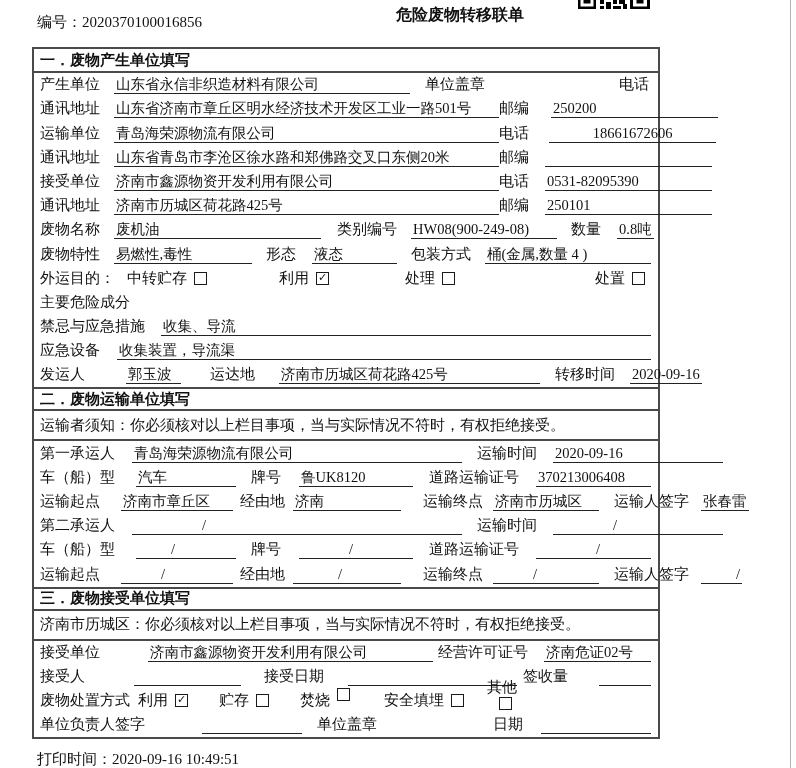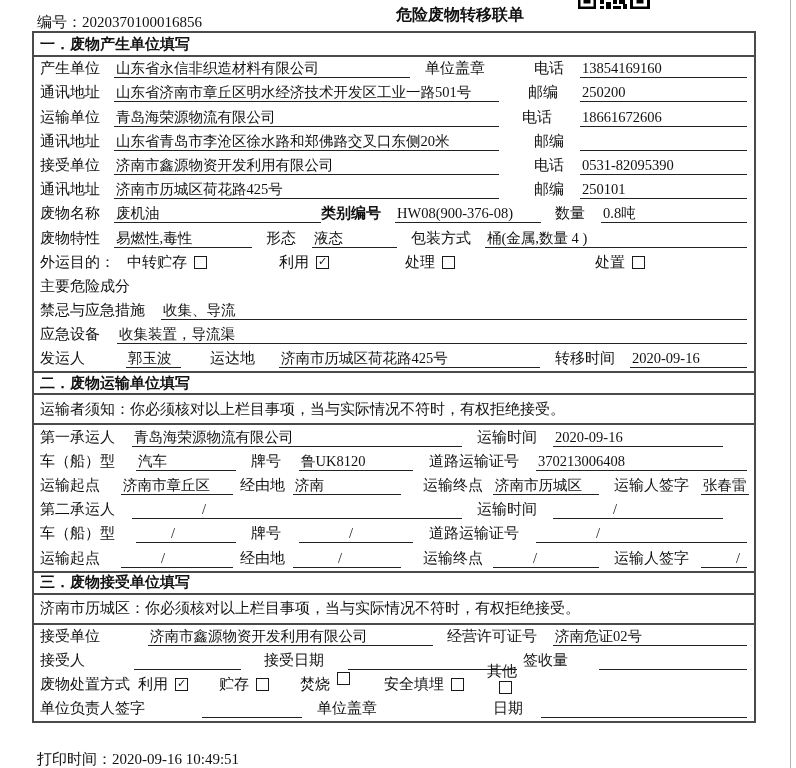--- a/index.html
+++ b/index.html
@@ -7,21 +7,21 @@
   body { position:relative; overflow:hidden; color:#111;
          font-family:"Liberation Serif","DejaVu Serif",serif; }
 
   .hdr-serial { position:absolute; left:37px; top:13px; font-size:15px; white-space:pre; }
   .hdr-title  { position:absolute; left:110px; top:5px; width:700px; text-align:center;
                 font-size:16px; font-weight:bold;
                 font-family:"Liberation Sans","DejaVu Sans",sans-serif; }
   .qr { position:absolute; left:578px; top:0; }
   .page-edge { position:absolute; left:790px; top:0; width:1px; height:768px; background:#b3b3b3; }
 
-  .form { position:absolute; left:32px; top:31px; width:724px; border:2px solid #4a4a4a; background:#fff; }
+  .form { position:absolute; left:32px; top:47px; width:628px; border:2px solid #4a4a4a; background:#fff; }
 
   .sec-header { height:24px; display:flex; align-items:center; padding-left:6px;
                 font-weight:bold; font-size:15px; border-bottom:2px solid #4a4a4a;
                 font-family:"Liberation Sans","DejaVu Sans",sans-serif; }
   .sec-header.btop { border-top:2px solid #4a4a4a; }
   .note-row { height:30px; display:flex; align-items:center; padding-left:6px;
               font-size:15px; border-bottom:2px solid #4a4a4a; }
 
   .row { height:24.2px; display:flex; align-items:flex-end; padding:0 7px 3px 6px; font-size:15px; }
   .f-label, .f-text { white-space:pre; overflow:visible; flex:0 0 auto; }
@@ -62,33 +62,32 @@
     <rect x="58.5" y="0" width="7" height="3.5" fill="#000"></rect>
   </svg>
 
   <div class="form">
       <div class="sec-header">一．废物产生单位填写</div>
       <div class="row">
         <span class="f-label" style="width: 60px;">产生单位</span>
         <span class="f-value" style="width: 296px; margin-left: 14px;">山东省永信非织造材料有限公司</span>
         <span class="f-text" style="width: 60px; margin-left: 15px;">单位盖章</span>
         <span class="f-label" style="width: 32px; margin-left: auto;">电话</span>
-        <span class="f-value" style="width: 167px; margin-left: 14px;">13854169160</span>
       </div>
       <div class="row">
         <span class="f-label" style="width: 60px;">通讯地址</span>
         <span class="f-value" style="width: 385px; margin-left: 14px;">山东省济南市章丘区明水经济技术开发区工业一路501号</span>
         <span class="f-label" style="width: 32px; margin-left: auto;">邮编</span>
         <span class="f-value" style="width: 167px; margin-left: 20px;">250200</span>
       </div>
       <div class="row">
         <span class="f-label" style="width: 60px;">运输单位</span>
         <span class="f-value" style="width: 385px; margin-left: 14px;">青岛海荣源物流有限公司</span>
         <span class="f-label" style="width: 32px; margin-left: auto;">电话</span>
-        <span class="f-value" style="width: 167px; margin-left: 26px;">18661672606</span>
+        <span class="f-value" style="width: 167px; margin-left: 18px; text-align: center;">18661672606</span>
       </div>
       <div class="row">
         <span class="f-label" style="width: 60px;">通讯地址</span>
         <span class="f-value" style="width: 385px; margin-left: 14px;">山东省青岛市李沧区徐水路和郑佛路交叉口东侧20米</span>
         <span class="f-label" style="width: 32px; margin-left: auto;">邮编</span>
         <span class="f-value" style="width: 167px; margin-left: 14px;"></span>
       </div>
       <div class="row">
         <span class="f-label" style="width: 60px;">接受单位</span>
         <span class="f-value" style="width: 385px; margin-left: 14px;">济南市鑫源物资开发利用有限公司</span>
@@ -97,22 +96,22 @@
       </div>
       <div class="row">
         <span class="f-label" style="width: 60px;">通讯地址</span>
         <span class="f-value" style="width: 385px; margin-left: 14px;">济南市历城区荷花路425号</span>
         <span class="f-label" style="width: 32px; margin-left: auto;">邮编</span>
         <span class="f-value" style="width: 167px; margin-left: 14px;">250101</span>
       </div>
       <div class="row">
         <span class="f-label" style="width: 60px;">废物名称</span>
         <span class="f-value" style="width: 207px; margin-left: 14px;">废机油</span>
-        <span class="f-label" style="width: 60px; margin-left: 0; font-weight: bold;">类别编号</span>
-        <span class="f-value" style="width: 146px; margin-left: 14px;">HW08(900-376-08)</span>
+        <span class="f-label" style="width: 60px; margin-left: 16px;">类别编号</span>
+        <span class="f-value" style="width: 146px; margin-left: 14px;">HW08(900-249-08)</span>
         <span class="f-label" style="width: 32px; margin-left: 14px;">数量</span>
         <span class="f-value grow" style="margin-left: 14px;">0.8吨</span>
       </div>
       <div class="row">
         <span class="f-label" style="width: 60px;">废物特性</span>
         <span class="f-value" style="width: 138px; margin-left: 14px;">易燃性,毒性</span>
         <span class="f-label" style="width: 32px; margin-left: 14px;">形态</span>
         <span class="f-value" style="width: 85px; margin-left: 14px;">液态</span>
         <span class="f-label" style="width: 60px; margin-left: 14px;">包装方式</span>
         <span class="f-value grow" style="margin-left: 14px;">桶(金属,数量 4 )</span>
@@ -203,21 +202,21 @@
         <span class="f-label" style="width: 60px; margin-left: 22px;">运输终点</span>
         <span class="f-value" style="width: 106px; padding-left: 40px; margin-left: 10px;">/</span>
         <span class="f-label" style="width: 76px; margin-left: 15px;">运输人签字</span>
         <span class="f-value grow" style="padding-left: 35px; margin-left: 11px;">/</span>
       </div>
       <div class="sec-header btop">三．废物接受单位填写</div>
       <div class="note-row">济南市历城区：你必须核对以上栏目事项，当与实际情况不符时，有权拒绝接受。</div>
       <div class="row">
         <span class="f-label" style="width: 60px;">接受单位</span>
         <span class="f-value" style="width: 285px; margin-left: 48px;">济南市鑫源物资开发利用有限公司</span>
-        <span class="f-label" style="width: 92px; margin-left: 14px;">经营许可证号</span>
+        <span class="f-label" style="width: 92px; margin-left: 5px;">经营许可证号</span>
         <span class="f-value grow" style="margin-left: 14px;">济南危证02号</span>
       </div>
       <div class="row">
         <span class="f-label" style="width: 46px;">接受人</span>
         <span class="f-value" style="width: 107px; margin-left: 48px;"></span>
         <span class="f-label" style="width: 60px; margin-left: 23px;">接受日期</span>
         <span class="f-value" style="width: 169px; margin-left: 24px;"></span>
         <span class="f-label" style="width: 46px; margin-left: 6px;">签收量</span>
         <span class="f-value grow" style="margin-left: 30px;"></span>
       </div>

